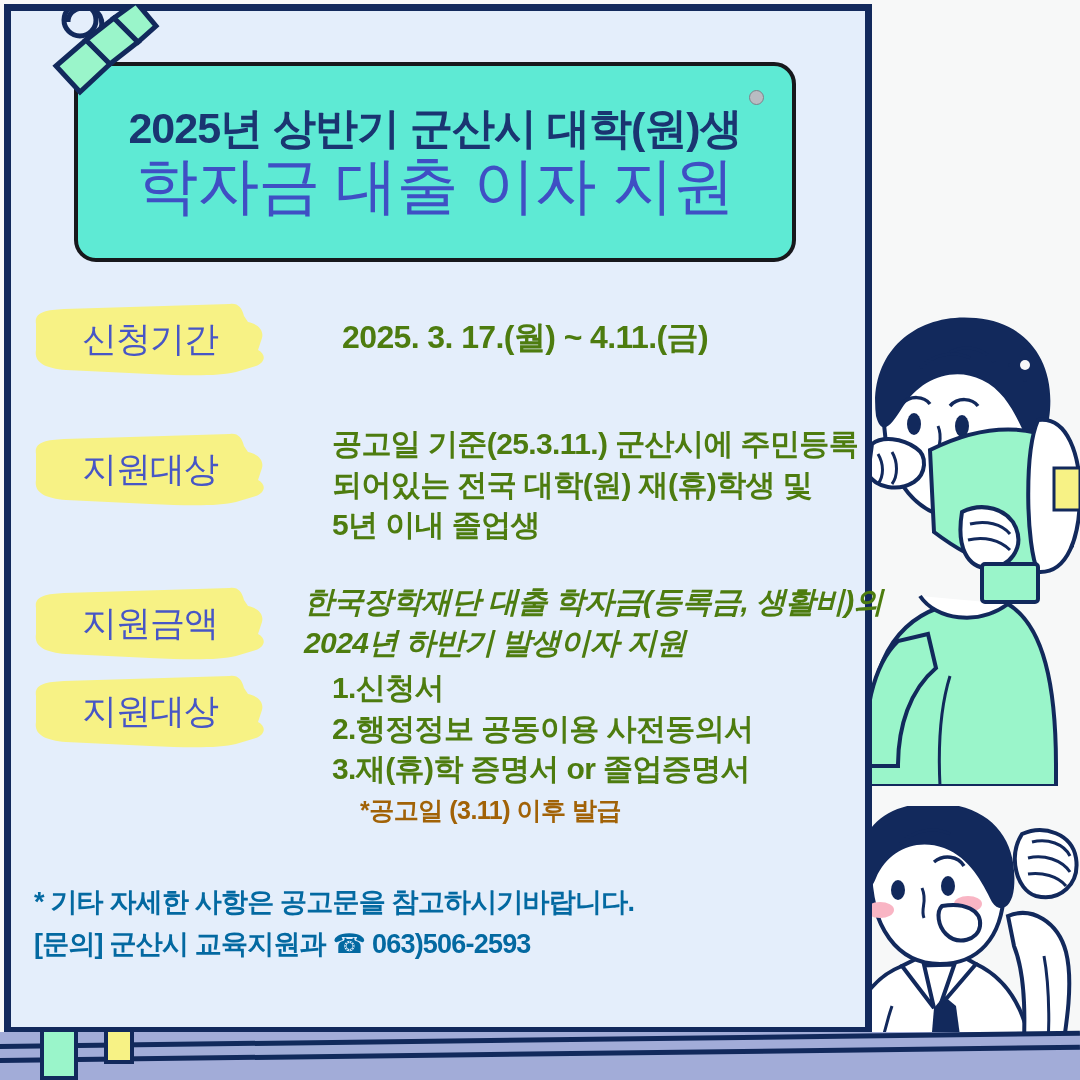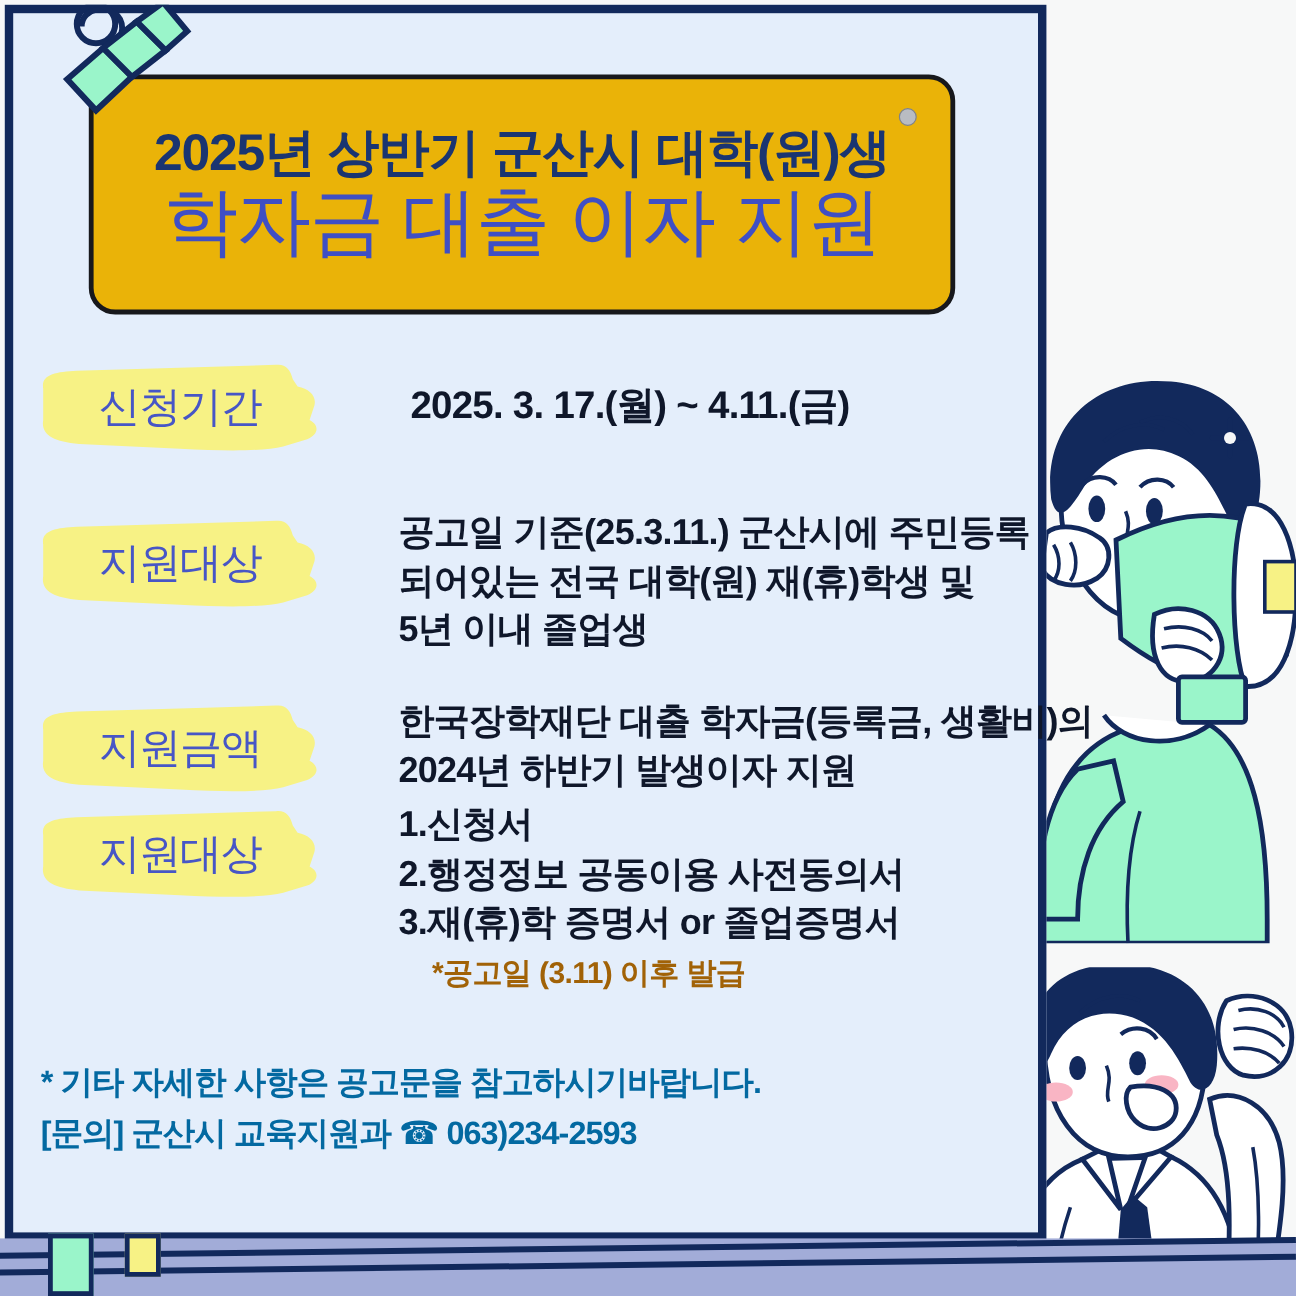--- a/index.html
+++ b/index.html
@@ -27,21 +27,21 @@
     background:#A2ACD8;
   }
   .desk-line{position:absolute;height:5px;background:#12295C;}
 
   
   .tab{position:absolute;border:4px solid #12295C;box-sizing:border-box;}
 
   
   .title-card{
     position:absolute;left:74px;top:62px;width:722px;height:200px;
-    background:#eab308;border:4px solid #17181C;border-radius:22px;
+    background:#5eead4;border:4px solid #17181C;border-radius:22px;
     box-sizing:border-box;
     display:flex;flex-direction:column;align-items:center;justify-content:center;
     gap:2px;
   }
   .title-line1{
     font-size:43px;font-weight:bold;color:#1A3571;letter-spacing:-1px;
     white-space:nowrap;line-height:1.05;
   }
   .title-line2{
     font-size:62px;font-weight:normal;color:#3F4FC4;letter-spacing:-1px;
@@ -62,21 +62,21 @@
     display:flex;align-items:center;justify-content:center;
   }
   .badge svg{position:absolute;left:0;top:0;}
   .badge .blabel{
     position:relative;z-index:2;
     font-size:35px;font-weight:normal;color:#4756C6;letter-spacing:-1px;
     white-space:nowrap;
     transform:translateX(-6px);
   }
   .rowtext{
-    color:#0f172a;font-size:30px;font-weight:bold;line-height:1.35;
+    color:#4d7c0f;font-size:30px;font-weight:bold;line-height:1.35;
     letter-spacing:-0.6px;white-space:pre-line;
   }
   .rowtext.big{font-size:32px;}
 
   .note-red{
     color:#a16207;font-size:25px;font-weight:bold;letter-spacing:-0.5px;
     margin-top:4px;margin-left:28px;white-space:nowrap;
   }
 
   
@@ -256,21 +256,21 @@
 
   <div class="row" style="left:30px;top:584px;">
     <div class="badge">
       <svg width="252" height="78" viewBox="0 0 252 78">
         <path d="M6 24 C4 12 16 10 34 9 L200 4 C208 3 212 8 214 16 L218 22
                  C228 24 234 30 232 38 L228 50 C236 54 236 62 226 66 L206 72
                  C190 76 160 76 120 74 L36 70 C14 68 4 62 6 50 Z" fill="#F7F285"></path>
       </svg>
       <span class="blabel">지원금액</span>
     </div>
-    <div class="rowtext" style="margin-left:50px;margin-top:-2px;">한국장학재단 대출 학자금(등록금, 생활비)의
+    <div class="rowtext" style="margin-left:22px;margin-top:-2px;font-style:italic;">한국장학재단 대출 학자금(등록금, 생활비)의
 2024년 하반기 발생이자 지원</div>
   </div>
 
   <div class="row" style="left:30px;top:672px;">
     <div class="badge">
       <svg width="252" height="78" viewBox="0 0 252 78">
         <path d="M6 24 C4 12 16 10 34 9 L200 4 C208 3 212 8 214 16 L218 22
                  C228 24 234 30 232 38 L228 50 C236 54 236 62 226 66 L206 72
                  C190 76 160 76 120 74 L36 70 C14 68 4 62 6 50 Z" fill="#F7F285"></path>
       </svg>
@@ -279,21 +279,21 @@
     <div style="margin-left:50px;margin-top:-4px;">
       <div class="rowtext">1.신청서
 2.행정정보 공동이용 사전동의서
 3.재(휴)학 증명서 or 졸업증명서</div>
       <div class="note-red">*공고일 (3.11) 이후 발급</div>
     </div>
   </div>
 
   <div class="footer">
     <div class="footer-line">* 기타 자세한 사항은 공고문을 참고하시기바랍니다.</div>
-    <div class="footer-line">[문의] 군산시 교육지원과 ☎ 063)234-2593</div>
+    <div class="footer-line">[문의] 군산시 교육지원과 ☎ 063)506-2593</div>
   </div>
 
   <div class="desk">
     <div class="desk-line" style="left:0;top:12px;width:1080px;transform:rotate(-0.7deg);transform-origin:left center;"></div>
     <div class="desk-line" style="left:0;top:26px;width:1080px;transform:rotate(-0.7deg);transform-origin:left center;"></div>
   </div>
   <div class="tab" style="left:40px;top:1028px;width:38px;height:52px;background:#9AF5CA;"></div>
   <div class="tab" style="left:104px;top:1028px;width:30px;height:36px;background:#F7F285;"></div>
 
 </div>

